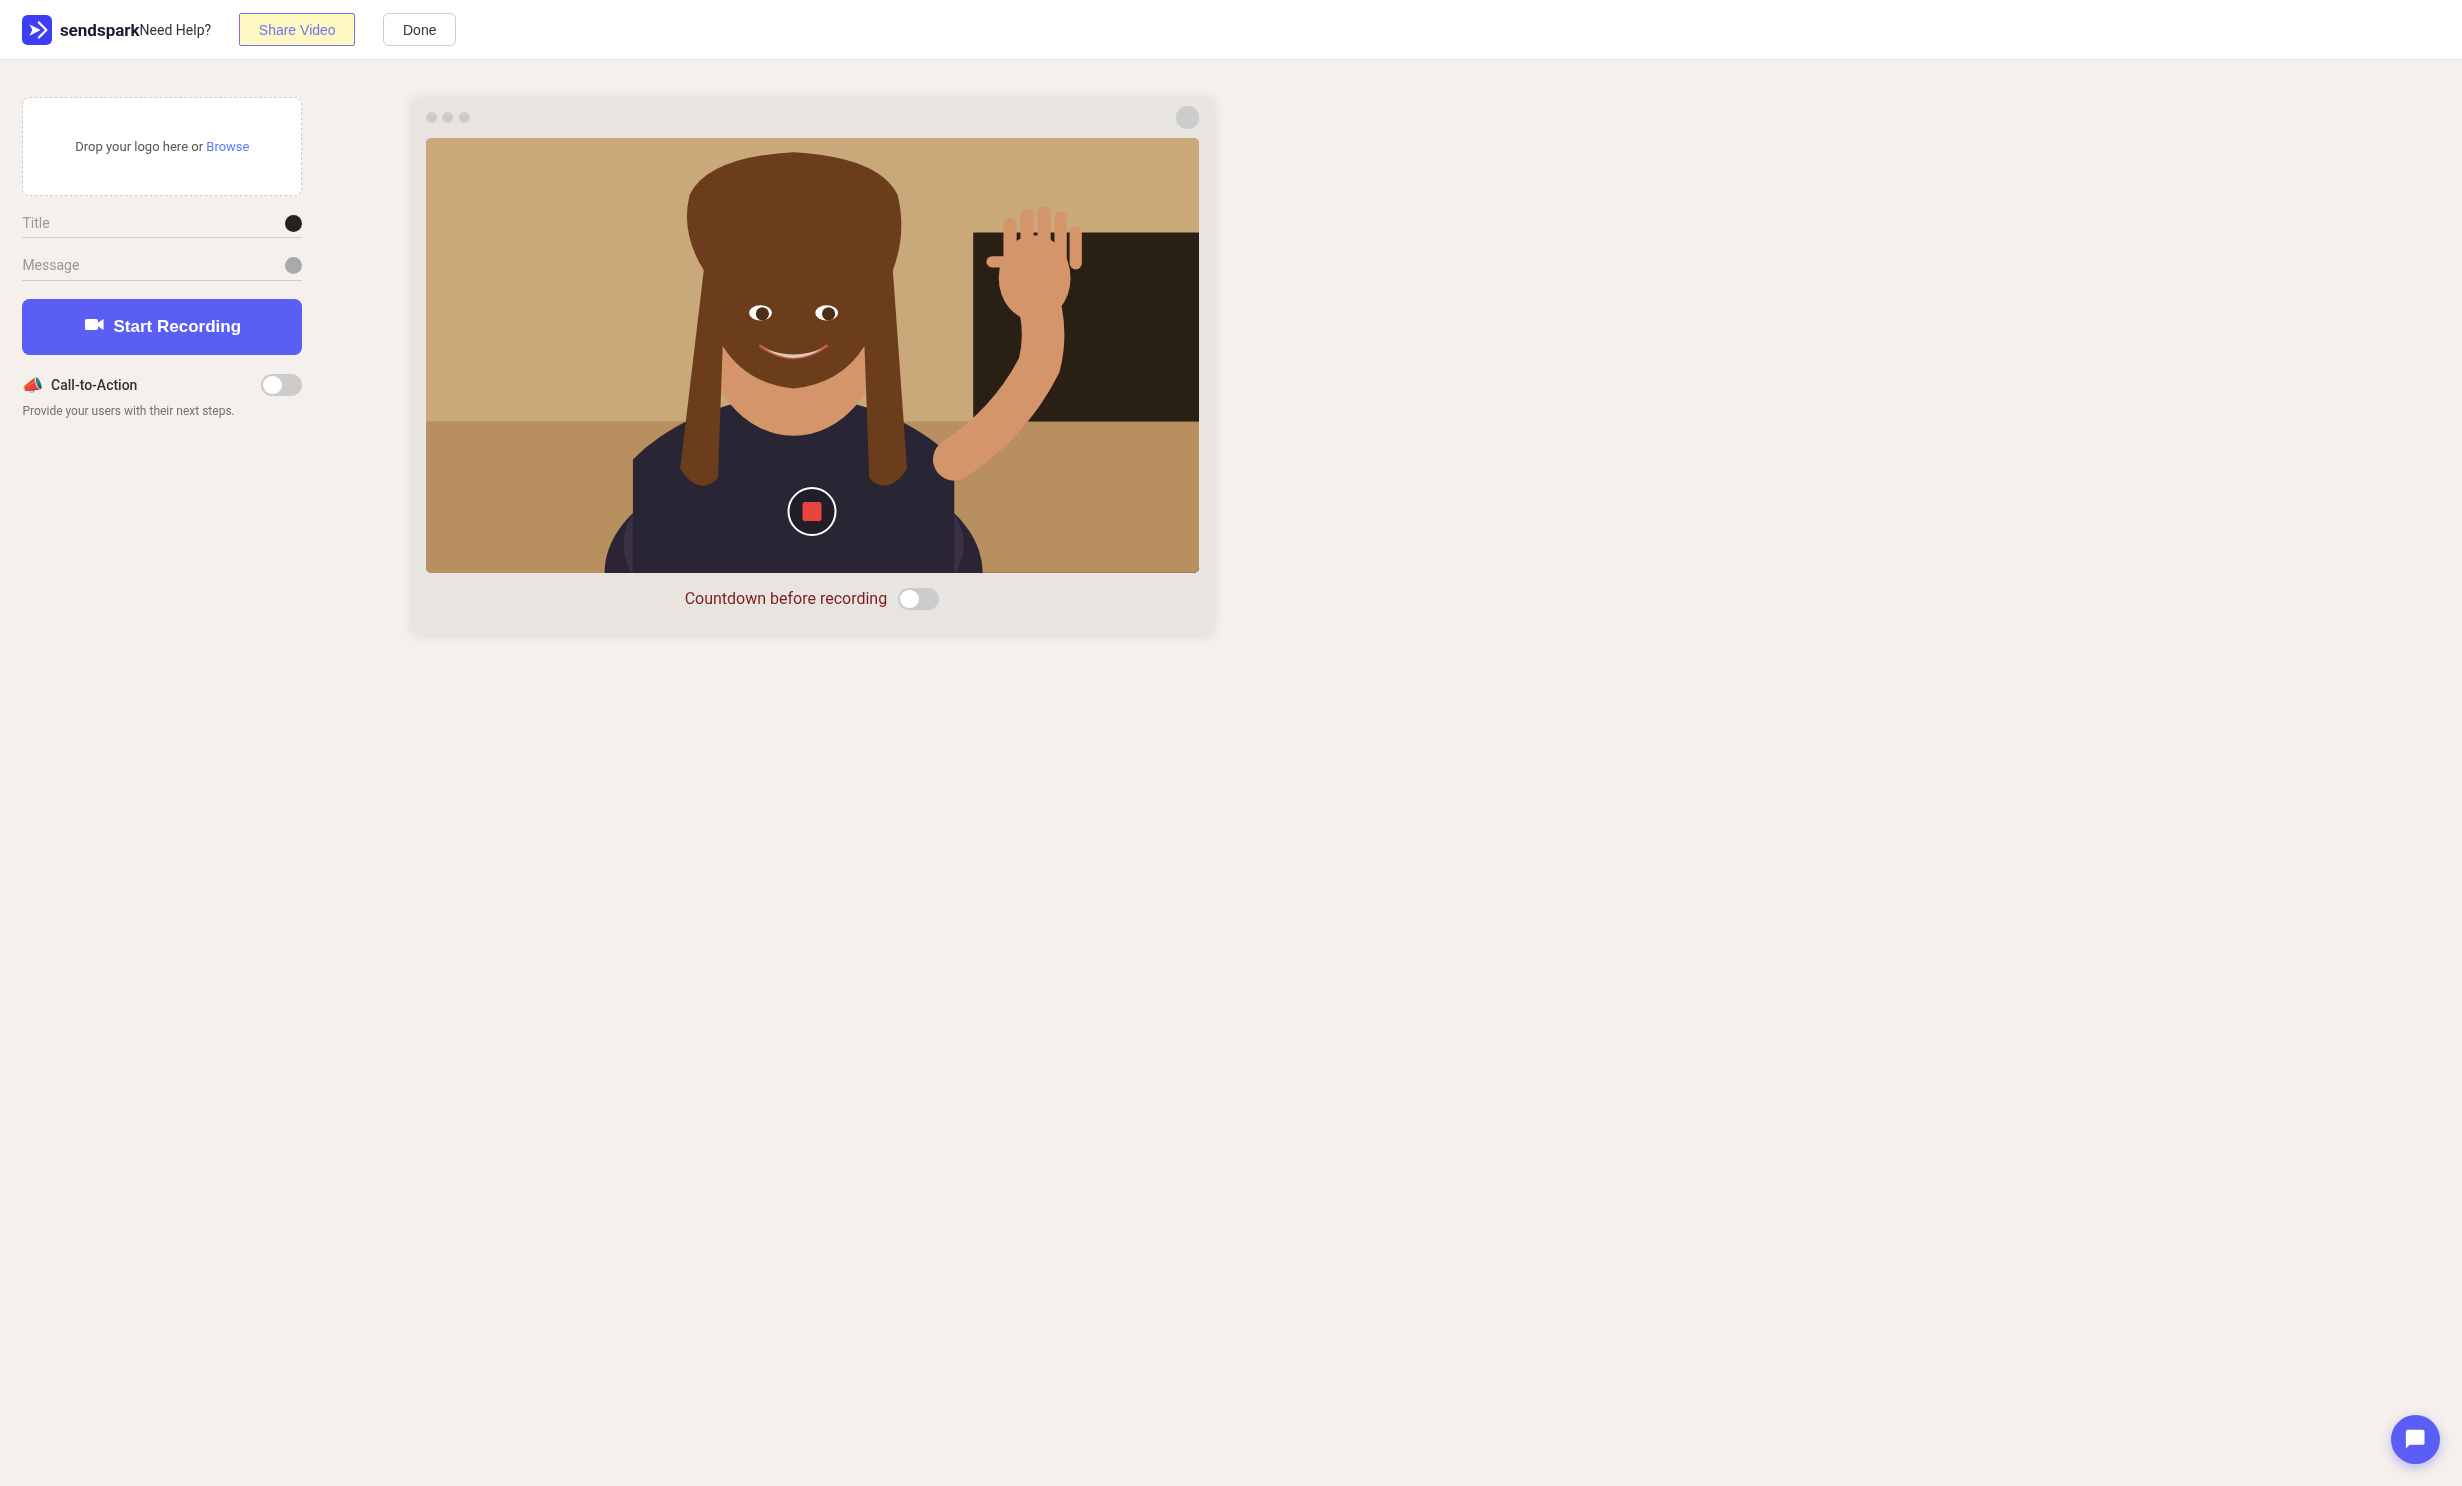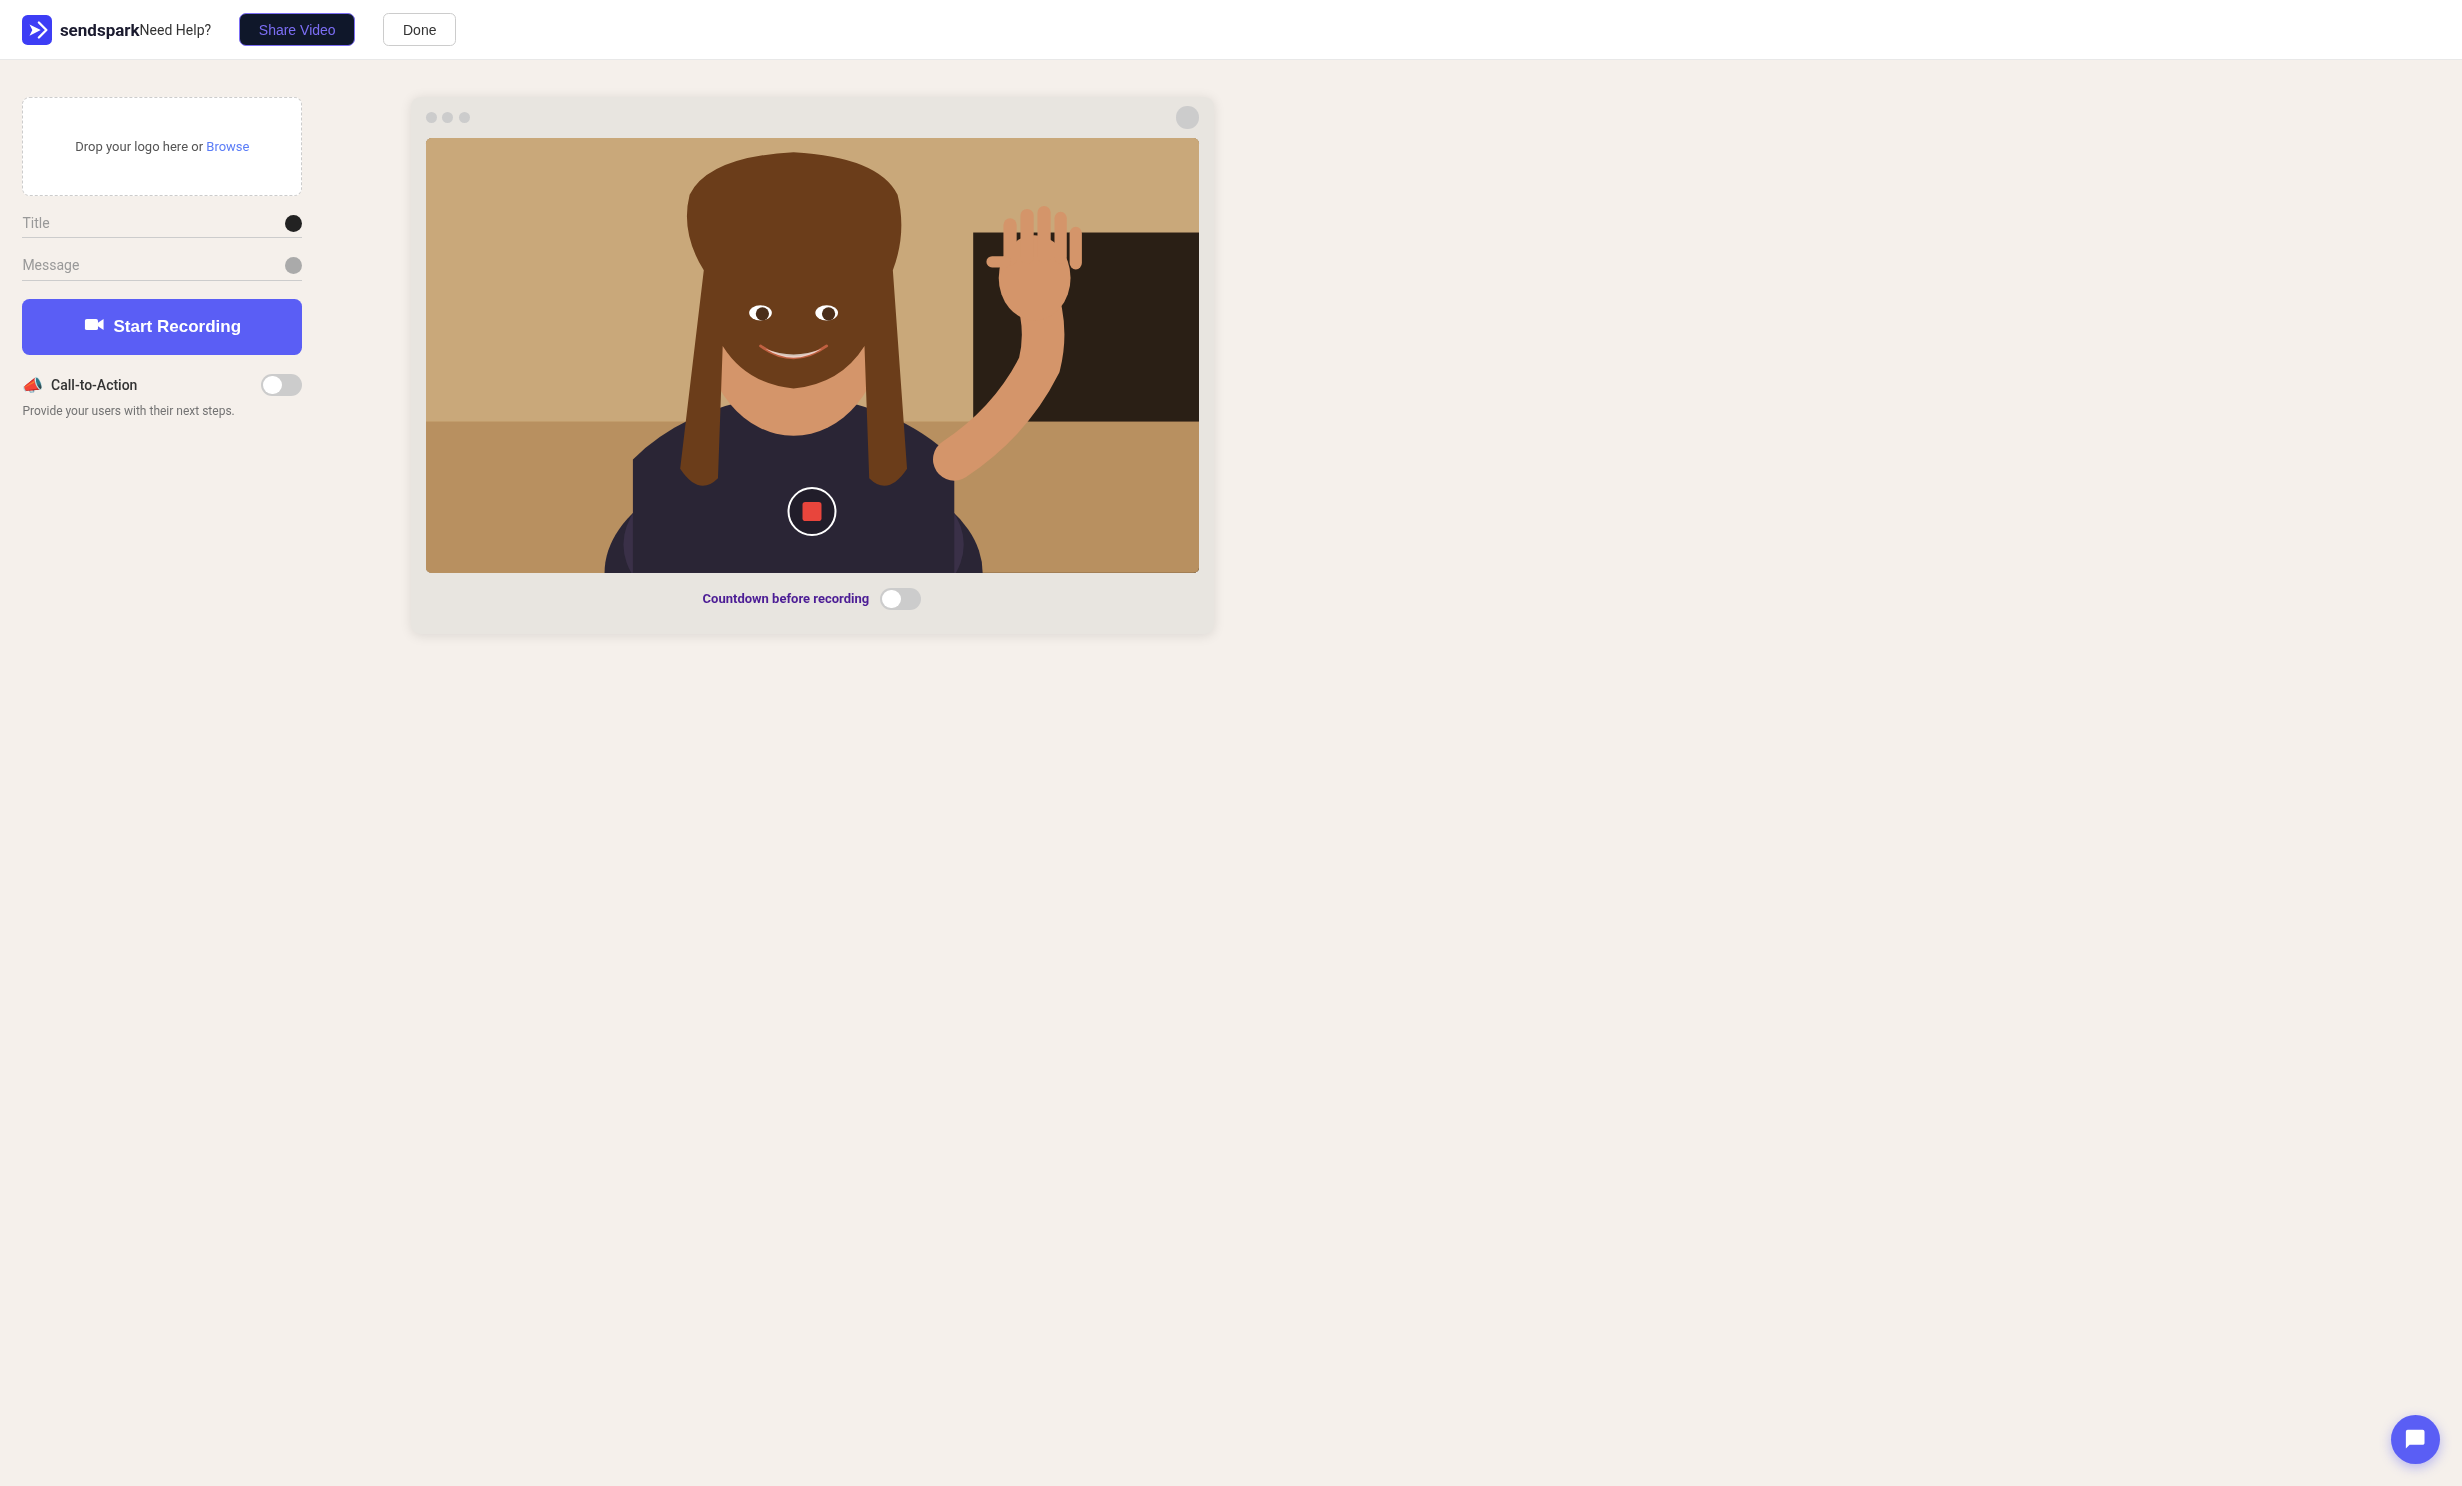--- a/index.html
+++ b/index.html
@@ -39,22 +39,22 @@
       gap: 28px;
     }
     .need-help {
       font-size: 14px;
       color: #333;
       cursor: pointer;
     }
     .btn-share {
       padding: 7.5px 18.7px;
       border: 1.4px solid #7c6ef5;
-      border-radius: 7px;
-      background: #0f172a;
+      border-radius: 2px;
+      background: #fef9c3;
       color: #7c6ef5;
       font-size: 14px;
       font-weight: 500;
       cursor: pointer;
     }
     .btn-done {
       padding: 7.5px 18.7px;
       border: 1.4px solid #ccc;
       border-radius: 5.6px;
       background: #fff;
@@ -256,23 +256,22 @@
 
     .countdown-row {
       display: flex;
       align-items: center;
       justify-content: center;
       gap: 11.2px;
       margin-top: 15px;
       padding-bottom: 9.3px;
     }
     .countdown-label {
-      font-size: 13px;
-      color: #4c1d95;
-      font-weight: bold;
+      font-size: 16px;
+      color: #7f1d1d;
     }
 
     
     .chat-bubble {
       position: fixed;
       bottom: 22.4px;
       right: 22.4px;
       width: 49px;
       height: 49px;
       border-radius: 50%;

